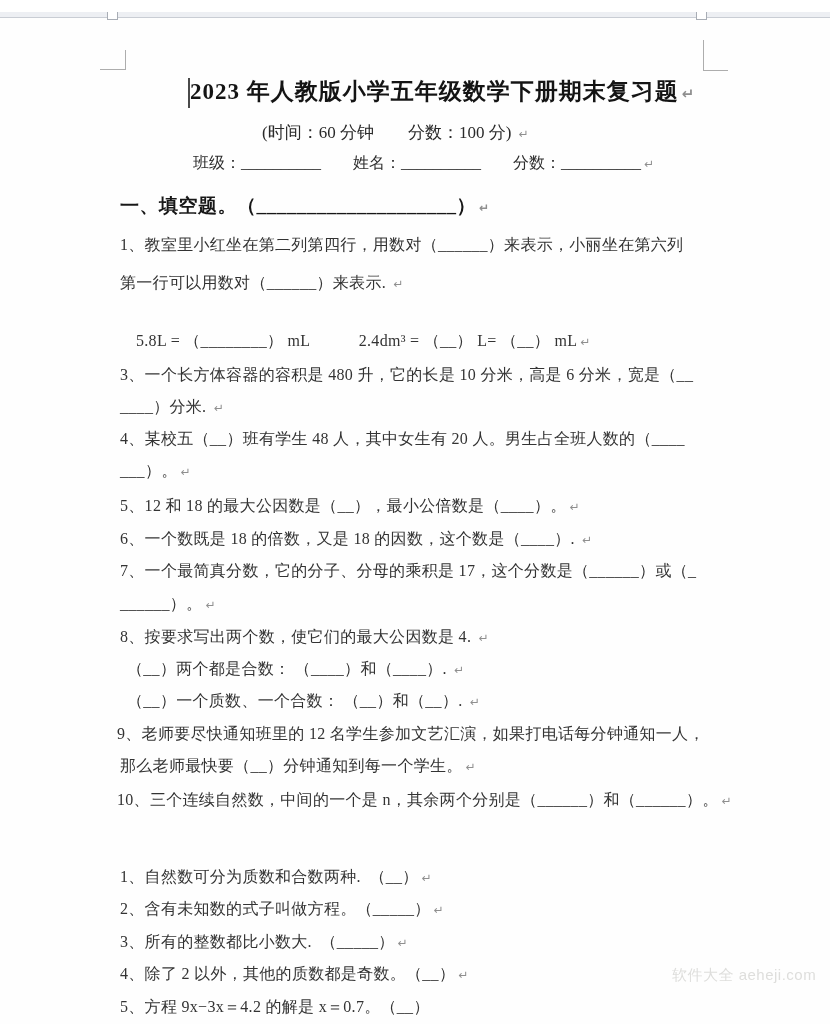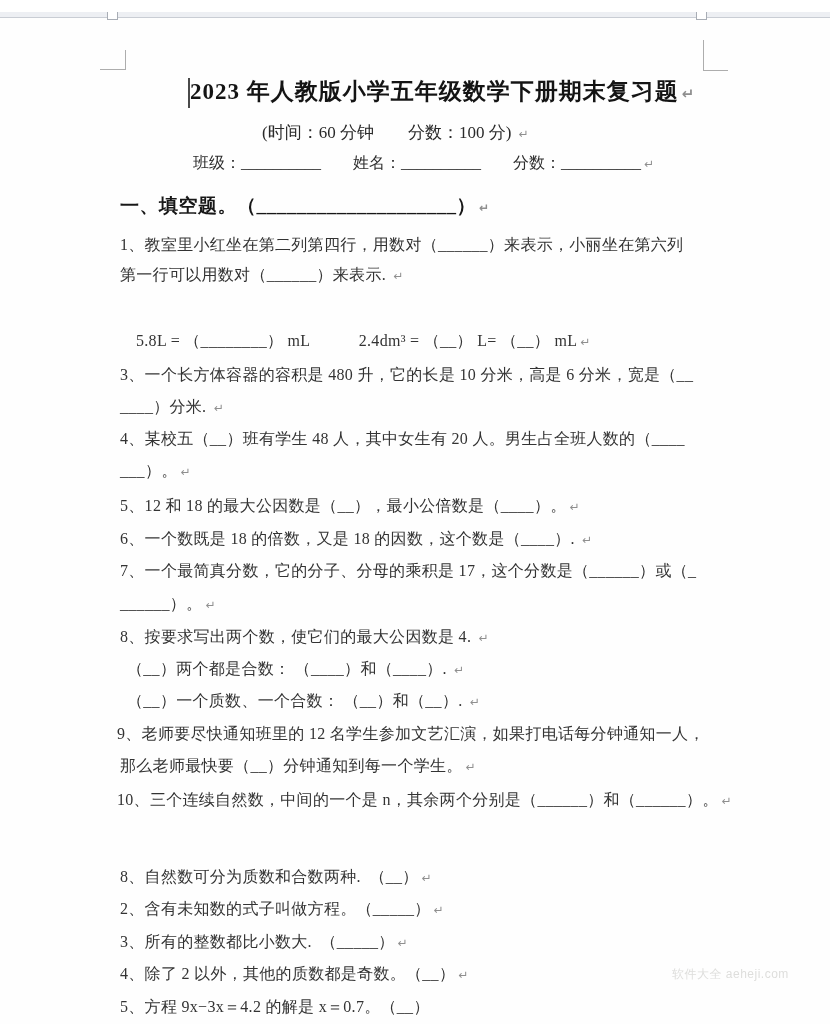--- a/index.html
+++ b/index.html
@@ -19,21 +19,21 @@
   
   .caret{position:absolute;left:188px;top:66px;width:2px;height:30px;background:#4a4a4a;}
   
   .ln{position:absolute;left:120px;color:#333333;font-size:16px;line-height:21px;white-space:pre;letter-spacing:.3px;}
   .pm{color:#8f8f8f;font-family:"DejaVu Sans",sans-serif;font-size:12px;margin-left:3px;}
   .title{position:absolute;left:190px;top:64px;font-size:23px;font-weight:bold;color:#141414;letter-spacing:1px;white-space:pre;}
   .title .pm{font-size:15px;}
   .subtitle{position:absolute;left:262px;top:109px;font-size:17px;color:#2a2a2a;white-space:pre;}
   .infoline{position:absolute;left:193px;top:141px;font-size:16px;color:#2e2e2e;white-space:pre;}
   .sechead{position:absolute;left:120px;font-size:19px;font-weight:bold;color:#171717;white-space:pre;letter-spacing:.5px;}
-  .watermark{position:absolute;left:672px;top:954px;font-size:12px;color:#dededc;font-family:"Liberation Sans","DejaVu Sans",sans-serif;letter-spacing:.5px;}
+  .watermark{position:absolute;left:672px;top:954px;font-size:15px;color:#dededc;font-family:"Liberation Sans","DejaVu Sans",sans-serif;letter-spacing:.5px;}
 </style>
 </head>
 <body>
 
 <div class="screen">
 
   <div class="topstrip"></div>
   <div class="notch n1"></div>
   <div class="notch n2"></div>
 
@@ -44,39 +44,39 @@
 
   <div class="title"><span>2023 年人教版小学五年级数学下册期末复习题</span><span class="pm">↵</span></div>
 
   <div class="subtitle"><span>(时间：60 分钟　　分数：100 分) </span><span class="pm">↵</span></div>
 
   <div class="infoline"><span>班级：__________　　姓名：__________　　分数：__________</span><span class="pm">↵</span></div>
 
   <div class="sechead" style="top:181px;"><span>一、填空题。（____________________）</span><span class="pm">↵</span></div>
 
   <div class="ln" style="top:222px;"><span>1、教室里小红坐在第二列第四行，用数对（______）来表示，小丽坐在第六列</span><span class="pm"></span></div>
-  <div class="ln" style="top:252px;"><span>第一行可以用数对（______）来表示. </span><span class="pm">↵</span></div>
+  <div class="ln" style="top:260px;"><span>第一行可以用数对（______）来表示. </span><span class="pm">↵</span></div>
   <div class="ln" style="top:318px;left:136px;"><span>5.8L = （________） mL　　　2.4dm³ = （__） L= （__） mL</span><span class="pm">↵</span></div>
   <div class="ln" style="top:352px;"><span>3、一个长方体容器的容积是 480 升，它的长是 10 分米，高是 6 分米，宽是（__</span><span class="pm"></span></div>
   <div class="ln" style="top:384px;"><span>____）分米. </span><span class="pm">↵</span></div>
   <div class="ln" style="top:416px;"><span>4、某校五（__）班有学生 48 人，其中女生有 20 人。男生占全班人数的（____</span><span class="pm"></span></div>
   <div class="ln" style="top:448px;"><span>___）。</span><span class="pm">↵</span></div>
   <div class="ln" style="top:483px;"><span>5、12 和 18 的最大公因数是（__），最小公倍数是（____）。</span><span class="pm">↵</span></div>
   <div class="ln" style="top:516px;"><span>6、一个数既是 18 的倍数，又是 18 的因数，这个数是（____）. </span><span class="pm">↵</span></div>
   <div class="ln" style="top:548px;"><span>7、一个最简真分数，它的分子、分母的乘积是 17，这个分数是（______）或（_</span><span class="pm"></span></div>
   <div class="ln" style="top:581px;"><span>______）。</span><span class="pm">↵</span></div>
   <div class="ln" style="top:614px;"><span>8、按要求写出两个数，使它们的最大公因数是 4. </span><span class="pm">↵</span></div>
   <div class="ln" style="top:646px;left:127px;"><span>（__）两个都是合数： （____）和（____）. </span><span class="pm">↵</span></div>
   <div class="ln" style="top:678px;left:127px;"><span>（__）一个质数、一个合数： （__）和（__）. </span><span class="pm">↵</span></div>
   <div class="ln" style="top:711px;left:117px;"><span>9、老师要尽快通知班里的 12 名学生参加文艺汇演，如果打电话每分钟通知一人，</span><span class="pm"></span></div>
   <div class="ln" style="top:743px;left:120px;"><span>那么老师最快要（__）分钟通知到每一个学生。</span><span class="pm">↵</span></div>
   <div class="ln" style="top:777px;left:117px;"><span>10、三个连续自然数，中间的一个是 n，其余两个分别是（______）和（______）。</span><span class="pm">↵</span></div>
 
 
-  <div class="ln" style="top:854px;"><span>8、自然数可分为质数和合数两种.  （__）</span><span class="pm">↵</span></div>
+  <div class="ln" style="top:854px;"><span>1、自然数可分为质数和合数两种.  （__）</span><span class="pm">↵</span></div>
   <div class="ln" style="top:886px;"><span>2、含有未知数的式子叫做方程。（_____）</span><span class="pm">↵</span></div>
   <div class="ln" style="top:919px;"><span>3、所有的整数都比小数大.  （_____）</span><span class="pm">↵</span></div>
   <div class="ln" style="top:951px;"><span>4、除了 2 以外，其他的质数都是奇数。（__）</span><span class="pm">↵</span></div>
   <div class="ln" style="top:984px;"><span>5、方程 9x−3x＝4.2 的解是 x＝0.7。（__）</span><span class="pm"></span></div>
 
   <div class="watermark">软件大全 aeheji.com</div>
 
 </div>
 
 </body></html>

